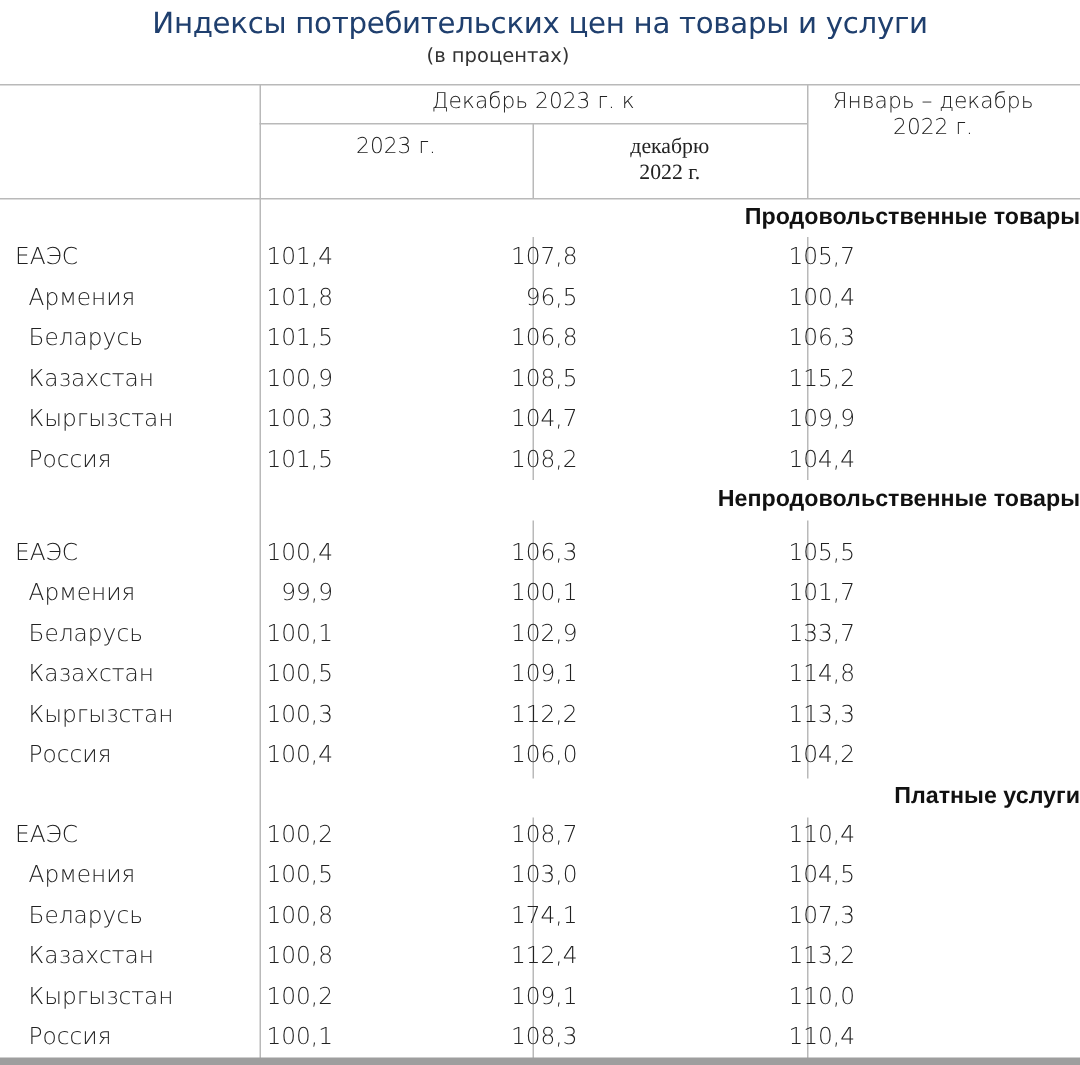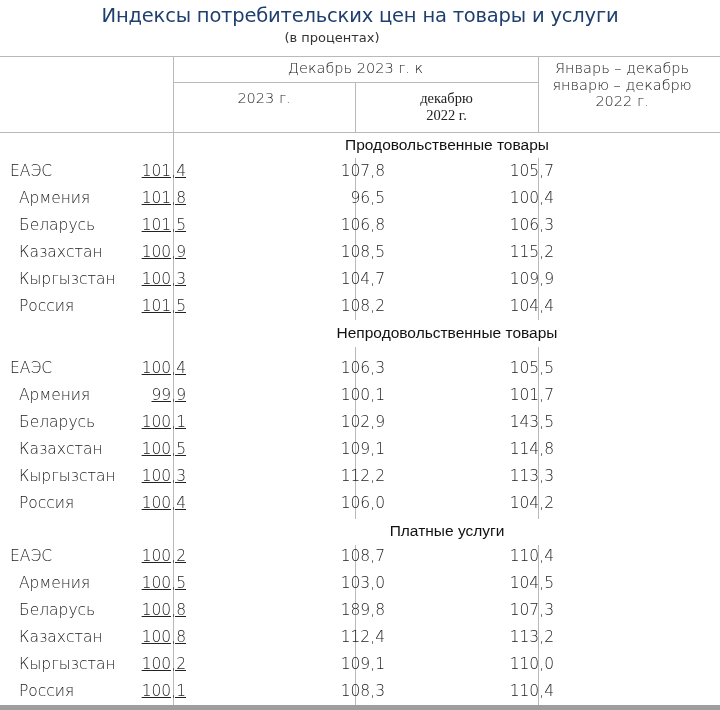--- a/index.html
+++ b/index.html
@@ -16,33 +16,33 @@
       position: absolute; left: 0; top: 30px; width: 664px; text-align: center;
       font-family: "DejaVu Sans", sans-serif; font-size: 13px; color: #333;
     }
     .hline { position: absolute; height: 1px; background: #b9b9b9; }
     .vline { position: absolute; width: 1px; background: #b9b9b9; }
     .hdr {
       position: absolute; text-align: center; font-family: "DejaVu Sans", sans-serif;
       font-size: 14.5px; line-height: 17px; color: #222; font-weight: 300;
     }
     .section {
-      position: absolute; left: 174px; width: 546px; text-align: center;
-      font-family: "Liberation Sans", sans-serif; font-weight: normal; font-size: 15.5px; color: #111;
+      position: absolute; left: 174px; width: 546px; text-align: right;
+      font-family: "Liberation Sans", sans-serif; font-weight: bold; font-size: 15.5px; color: #111;
     }
     .row { position: absolute; left: 0; width: 596px; height: 27px; }
     .cell {
       position: absolute; top: 0; font-family: "DejaVu Sans", sans-serif;
       font-size: 15.5px; color: #222; font-weight: 300; line-height: 27px;
     }
     .label { left: 10px; }
     .label.indent { left: 19px; }
-    .v1 { right: 410px; text-align: right; text-decoration: underline; }
+    .v1 { right: 374px; text-align: right; }
     .v2 { right: 211px; }
-    .v3 { right: 42px; }
+    .v3 { right: 26px; }
     .bottom-bar { position: absolute; left: 0; top: 705px; width: 720px; height: 5px; background: #9e9e9e; }
   </style>
 </head>
 <body>
 
 <div class="title">Индексы потребительских цен на товары и услуги</div>
 <div class="subtitle">(в процентах)</div>
 
 <div>
 
@@ -63,21 +63,20 @@
   <div class="hdr" style="left:173px;top:60px;width:365px;">Декабрь 2023 г. к</div>
   <div class="hdr" style="left:173px;top:90px;width:182px;">
     <div>2023 г.</div>
   </div>
   <div class="hdr" style="left:355px;top:90px;width:183px;font-family:Liberation Serif, serif;">
     <div>декабрю</div>
     <div>2022 г.</div>
   </div>
   <div class="hdr" style="left:538px;top:60px;width:168px;line-height:16.5px;">
     <div>Январь – декабрь</div>
-    <div>январю – декабрю</div>
     <div>2022 г.</div>
   </div>
 
   <div class="section" style="top:136px;">Продовольственные товары</div>
   <div class="row" style="top:158px;">
       <span class="cell label">ЕАЭС</span>
       <span class="cell v1">101,4</span>
       <span class="cell v2">107,8</span>
       <span class="cell v3">105,7</span>
     </div>
@@ -122,21 +121,21 @@
   <div class="row" style="top:382px;">
       <span class="cell label indent">Армения</span>
       <span class="cell v1">99,9</span>
       <span class="cell v2">100,1</span>
       <span class="cell v3">101,7</span>
     </div>
   <div class="row" style="top:409px;">
       <span class="cell label indent">Беларусь</span>
       <span class="cell v1">100,1</span>
       <span class="cell v2">102,9</span>
-      <span class="cell v3">143,5</span>
+      <span class="cell v3">133,7</span>
     </div>
   <div class="row" style="top:436px;">
       <span class="cell label indent">Казахстан</span>
       <span class="cell v1">100,5</span>
       <span class="cell v2">109,1</span>
       <span class="cell v3">114,8</span>
     </div>
   <div class="row" style="top:463px;">
       <span class="cell label indent">Кыргызстан</span>
       <span class="cell v1">100,3</span>
@@ -159,21 +158,21 @@
     </div>
   <div class="row" style="top:570px;">
       <span class="cell label indent">Армения</span>
       <span class="cell v1">100,5</span>
       <span class="cell v2">103,0</span>
       <span class="cell v3">104,5</span>
     </div>
   <div class="row" style="top:597px;">
       <span class="cell label indent">Беларусь</span>
       <span class="cell v1">100,8</span>
-      <span class="cell v2">189,8</span>
+      <span class="cell v2">174,1</span>
       <span class="cell v3">107,3</span>
     </div>
   <div class="row" style="top:624px;">
       <span class="cell label indent">Казахстан</span>
       <span class="cell v1">100,8</span>
       <span class="cell v2">112,4</span>
       <span class="cell v3">113,2</span>
     </div>
   <div class="row" style="top:651px;">
       <span class="cell label indent">Кыргызстан</span>

